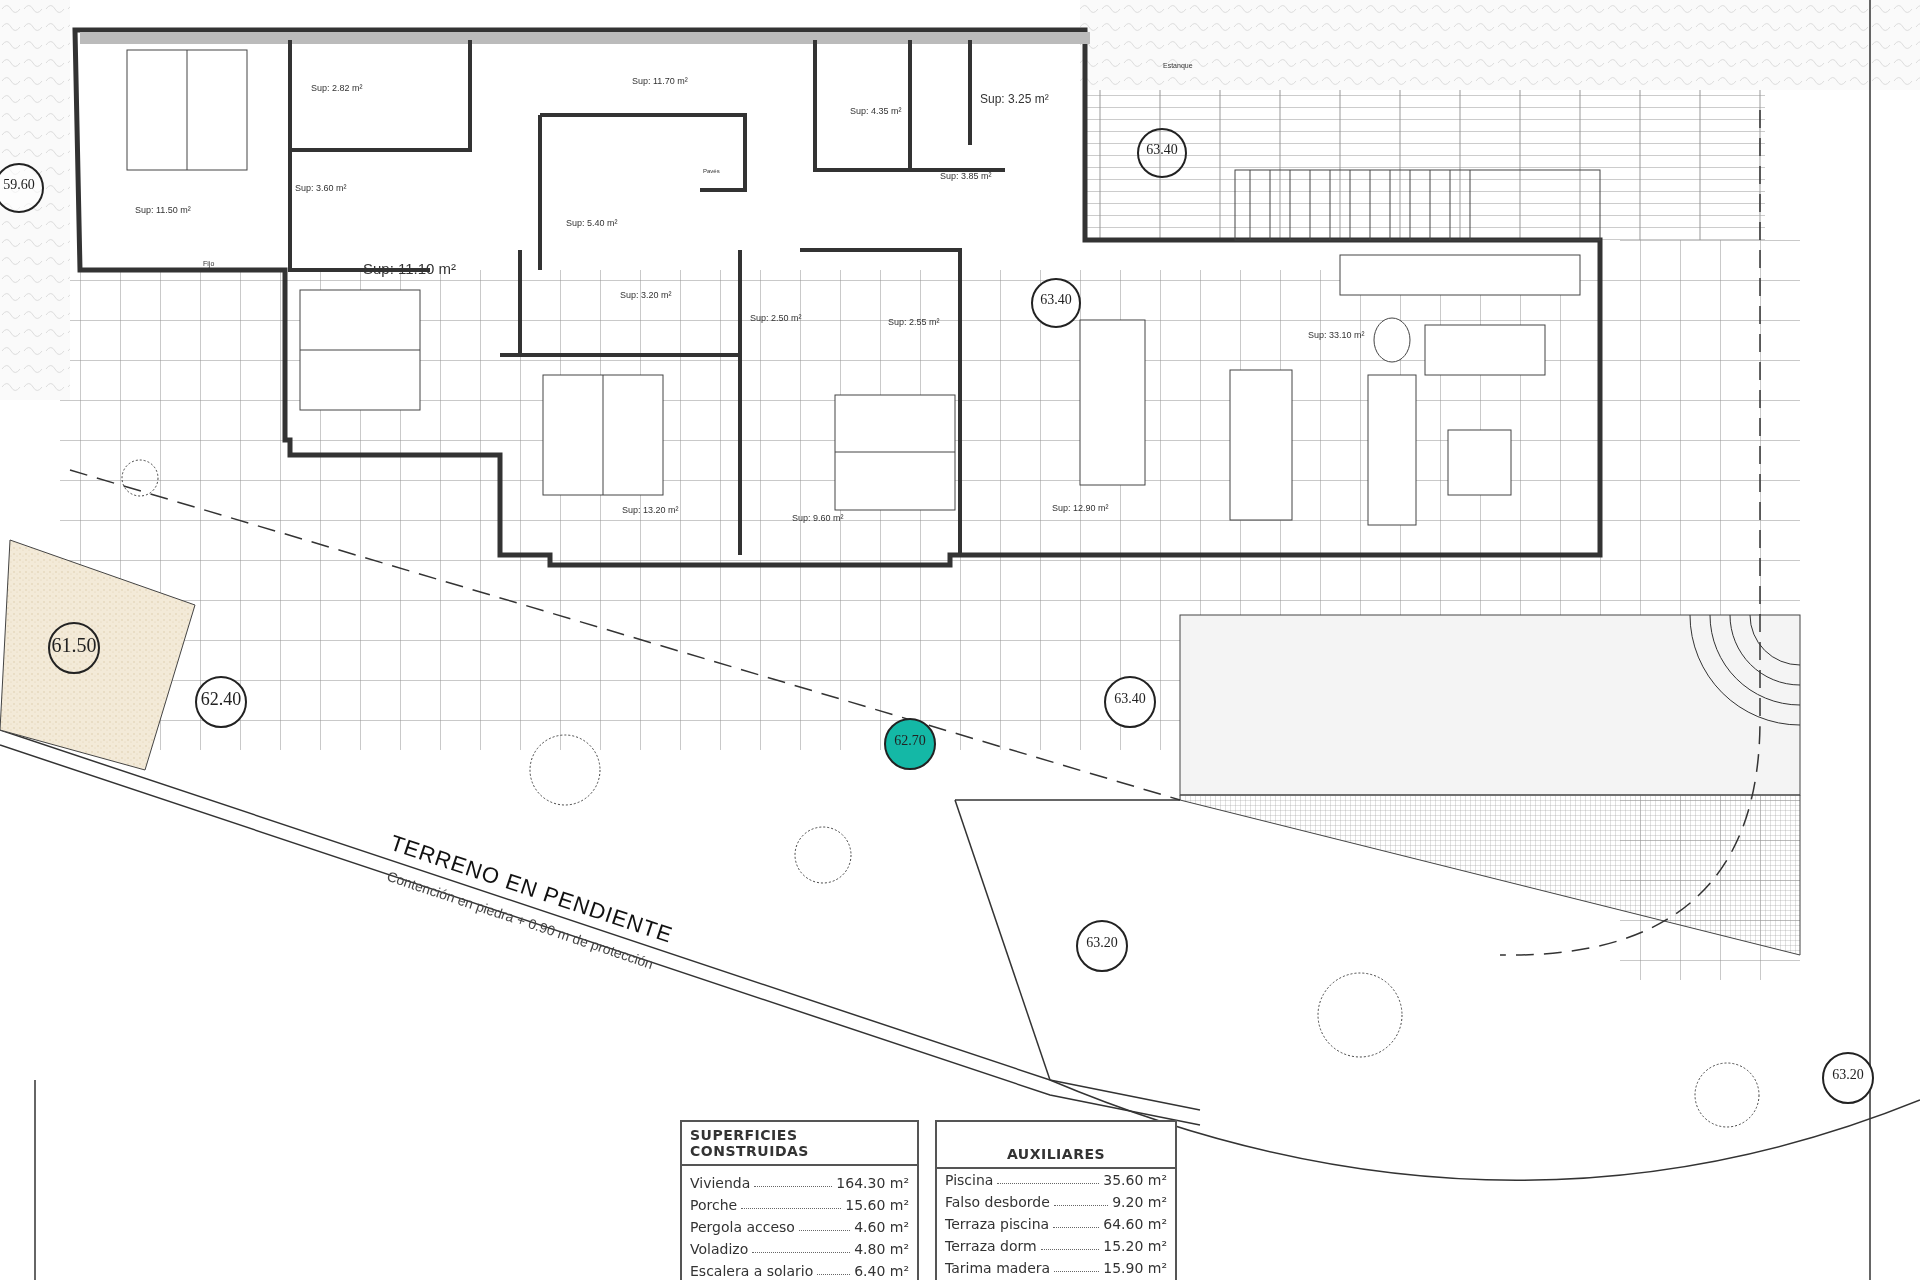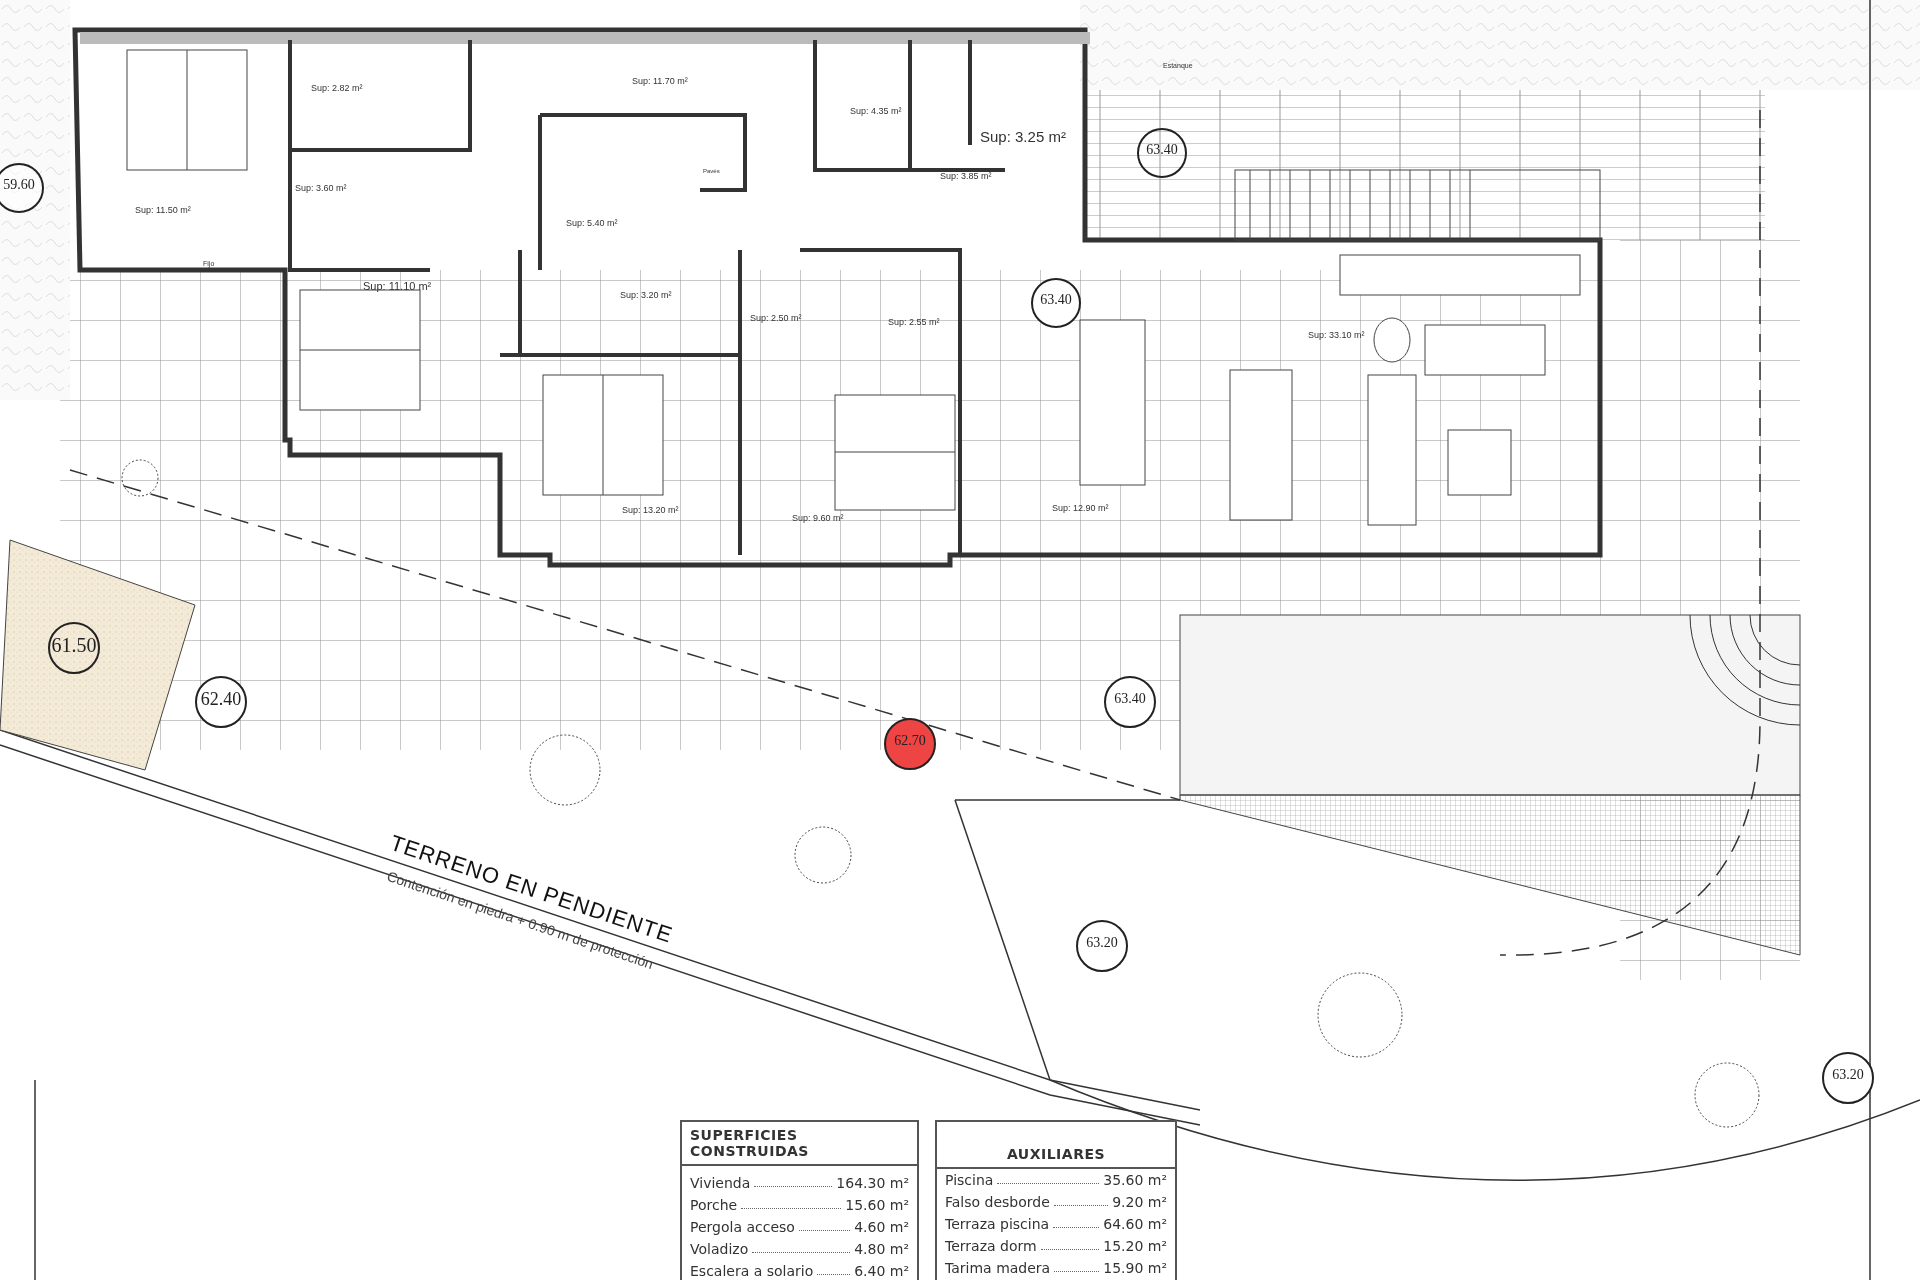--- a/index.html
+++ b/index.html
@@ -115,46 +115,46 @@
     <circle cx="1360" cy="1015" r="42"></circle>
       <circle cx="1727" cy="1095" r="32"></circle>
     <circle cx="140" cy="478" r="18"></circle>
   </g>
 </svg>
 
 <div>
   <span style="position:absolute;left:135px;top:205px;font-size:9px;color:#333;">Sup: 11.50 m²</span>
   <span style="position:absolute;left:311px;top:83px;font-size:9px;color:#333;">Sup: 2.82 m²</span>
   <span style="position:absolute;left:295px;top:183px;font-size:9px;color:#333;">Sup: 3.60 m²</span>
-  <span style="position:absolute;left:363px;top:280px;font-size:11px;color:#333;">Sup: 11.10 m²</span>
+  <span style="position:absolute;left:363px;top:260px;font-size:15px;color:#333;">Sup: 11.10 m²</span>
   <span style="position:absolute;left:632px;top:76px;font-size:9px;color:#333;">Sup: 11.70 m²</span>
   <span style="position:absolute;left:566px;top:218px;font-size:9px;color:#333;">Sup: 5.40 m²</span>
   <span style="position:absolute;left:620px;top:290px;font-size:9px;color:#333;">Sup: 3.20 m²</span>
   <span style="position:absolute;left:622px;top:505px;font-size:9px;color:#333;">Sup: 13.20 m²</span>
   <span style="position:absolute;left:850px;top:106px;font-size:9px;color:#333;">Sup: 4.35 m²</span>
-  <span style="position:absolute;left:980px;top:92px;font-size:15px;color:#333;margin-top:36px;">Sup: 3.25 m²</span>
+  <span style="position:absolute;left:980px;top:92px;font-size:12px;color:#333;">Sup: 3.25 m²</span>
   <span style="position:absolute;left:940px;top:171px;font-size:9px;color:#333;">Sup: 3.85 m²</span>
   <span style="position:absolute;left:750px;top:313px;font-size:9px;color:#333;">Sup: 2.50 m²</span>
   <span style="position:absolute;left:888px;top:317px;font-size:9px;color:#333;">Sup: 2.55 m²</span>
   <span style="position:absolute;left:792px;top:513px;font-size:9px;color:#333;">Sup: 9.60 m²</span>
   <span style="position:absolute;left:1052px;top:503px;font-size:9px;color:#333;">Sup: 12.90 m²</span>
   <span style="position:absolute;left:1308px;top:330px;font-size:9px;color:#333;">Sup: 33.10 m²</span>
 
   <span style="position:absolute;left:703px;top:168px;font-size:6px;color:#333;">Pavés</span>
   <span style="position:absolute;left:1163px;top:62px;font-size:7px;color:#333;">Estanque</span>
   <span style="position:absolute;left:203px;top:260px;font-size:7px;color:#333;">Fijo</span>
 </div>
 
 <div>
   <div style="position:absolute;left:-6px;top:163px;width:46px;height:46px;border:2px solid #222;border-radius:50%;text-align:center;font-family:'Liberation Serif',serif;font-size:14px;line-height:40px;background:rgba(255,255,255,.6);"><span>59.60</span></div>
   <div style="position:absolute;left:1137px;top:128px;width:46px;height:46px;border:2px solid #222;border-radius:50%;text-align:center;font-family:'Liberation Serif',serif;font-size:14px;line-height:40px;"><span>63.40</span></div>
   <div style="position:absolute;left:1031px;top:278px;width:46px;height:46px;border:2px solid #222;border-radius:50%;text-align:center;font-family:'Liberation Serif',serif;font-size:14px;line-height:40px;background:#fff;"><span>63.40</span></div>
   <div style="position:absolute;left:48px;top:622px;width:48px;height:48px;border:2px solid #222;border-radius:50%;text-align:center;font-family:'Liberation Serif',serif;font-size:20px;line-height:42px;"><span>61.50</span></div>
   <div style="position:absolute;left:195px;top:676px;width:48px;height:48px;border:2px solid #222;border-radius:50%;text-align:center;font-family:'Liberation Serif',serif;font-size:18px;line-height:42px;background:#fff;"><span>62.40</span></div>
-  <div style="position:absolute;left:884px;top:718px;width:48px;height:48px;border:2px solid #222;border-radius:50%;text-align:center;font-family:'Liberation Serif',serif;font-size:14px;line-height:42px;background:#ef4444;"><span>62.70</span></div>
+  <div style="position:absolute;left:884px;top:718px;width:48px;height:48px;border:2px solid #222;border-radius:50%;text-align:center;font-family:'Liberation Serif',serif;font-size:14px;line-height:42px;background:#14b8a6;"><span>62.70</span></div>
   <div style="position:absolute;left:1104px;top:676px;width:48px;height:48px;border:2px solid #222;border-radius:50%;text-align:center;font-family:'Liberation Serif',serif;font-size:14px;line-height:42px;background:#fff;"><span>63.40</span></div>
   <div style="position:absolute;left:1076px;top:920px;width:48px;height:48px;border:2px solid #222;border-radius:50%;text-align:center;font-family:'Liberation Serif',serif;font-size:14px;line-height:42px;background:#fff;"><span>63.20</span></div>
   <div style="position:absolute;left:1822px;top:1052px;width:48px;height:48px;border:2px solid #222;border-radius:50%;text-align:center;font-family:'Liberation Serif',serif;font-size:14px;line-height:42px;background:#fff;"><span>63.20</span></div>
 </div>
 
 <div style="position:absolute;left:395px;top:830px;font-size:22px;color:#111;transform:rotate(18.5deg);transform-origin:left top;white-space:nowrap;letter-spacing:1px;">TERRENO EN PENDIENTE</div>
 <div style="position:absolute;left:390px;top:868px;font-size:14px;color:#444;transform:rotate(18.5deg);transform-origin:left top;white-space:nowrap;">Contención en piedra + 0.90 m de protección</div>
 
 <div class="tbl" style="left:680px;top:1120px;width:235px;height:170px;">
   <div class="hd">SUPERFICIES CONSTRUIDAS</div>

